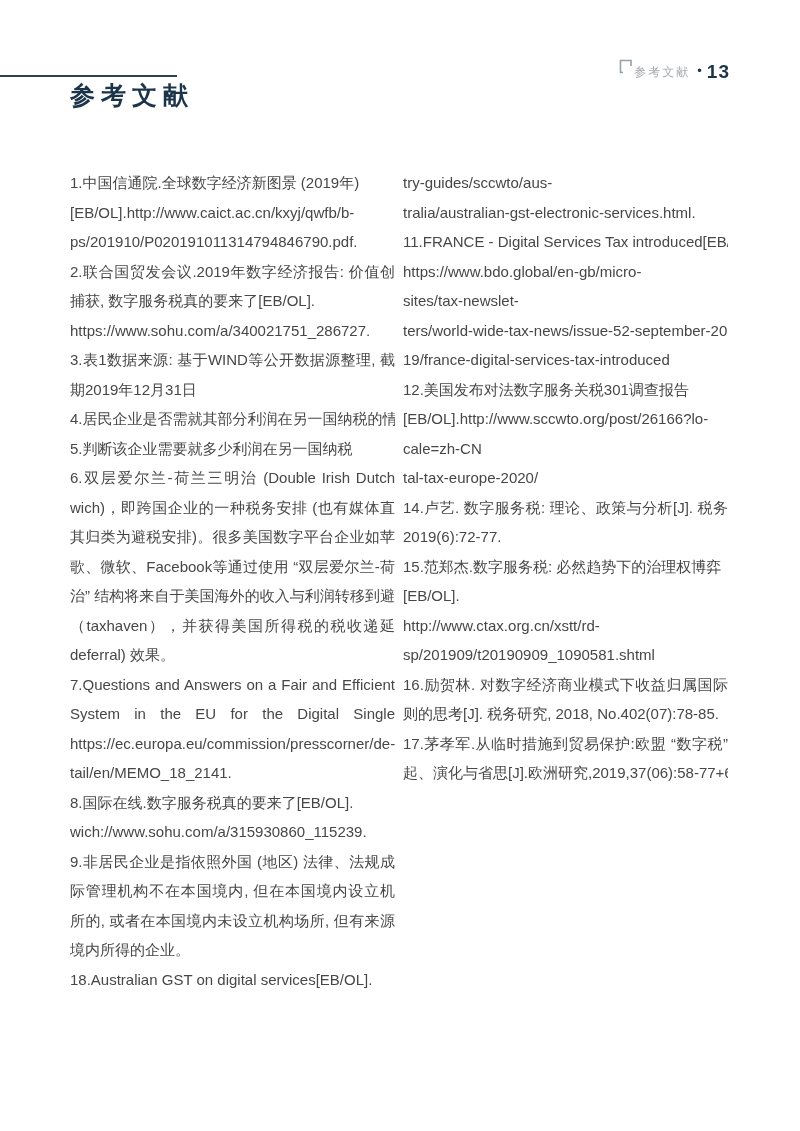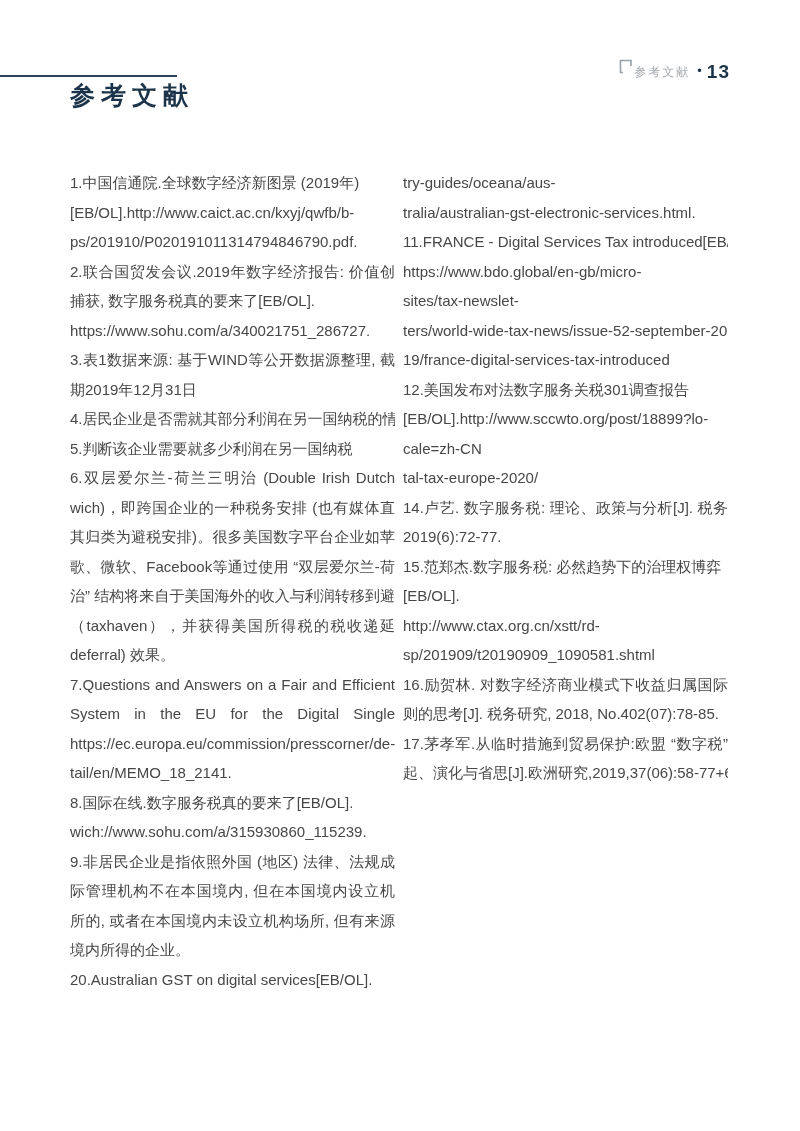--- a/index.html
+++ b/index.html
@@ -103,32 +103,32 @@
         <div class="line just">7.Questions and Answers on a Fair and Efficient Tax</div>
         <div class="line just">System in the EU for the Digital Single Market[EB/OL].</div>
         <div class="line just">https://ec.europa.eu/commission/presscorner/de-</div>
         <div class="line">tail/en/MEMO_18_2141.</div>
         <div class="line">8.国际在线.数字服务税真的要来了[EB/OL].</div>
         <div class="line">wich://www.sohu.com/a/315930860_115239.</div>
         <div class="line just">9.非居民企业是指依照外国 (地区) 法律、法规成立且实</div>
         <div class="line just">际管理机构不在本国境内, 但在本国境内设立机构、场</div>
         <div class="line just">所的, 或者在本国境内未设立机构场所, 但有来源于本国</div>
         <div class="line">境内所得的企业。</div>
-        <div class="line">20.Australian GST on digital services[EB/OL].</div>
+        <div class="line">18.Australian GST on digital services[EB/OL].</div>
       </div>
     <div class="col">
-        <div class="line">try-guides/oceana/aus-</div>
+        <div class="line">try-guides/sccwto/aus-</div>
         <div class="line">tralia/australian-gst-electronic-services.html.</div>
         <div class="line">11.FRANCE - Digital Services Tax introduced[EB/OL].</div>
         <div class="line">https://www.bdo.global/en-gb/micro-</div>
         <div class="line">sites/tax-newslet-</div>
         <div class="line just">ters/world-wide-tax-news/issue-52-september-20</div>
         <div class="line">19/france-digital-services-tax-introduced</div>
         <div class="line">12.美国发布对法数字服务关税301调查报告</div>
-        <div class="line">[EB/OL].http://www.sccwto.org/post/18899?lo-</div>
+        <div class="line">[EB/OL].http://www.sccwto.org/post/26166?lo-</div>
         <div class="line">cale=zh-CN</div>
         <div class="line">tal-tax-europe-2020/</div>
         <div class="line just">14.卢艺. 数字服务税: 理论、政策与分析[J]. 税务研究,</div>
         <div class="line">2019(6):72-77.</div>
         <div class="line">15.范郑杰.数字服务税: 必然趋势下的治理权博弈</div>
         <div class="line">[EB/OL].</div>
         <div class="line">http://www.ctax.org.cn/xstt/rd-</div>
         <div class="line">sp/201909/t20190909_1090581.shtml</div>
         <div class="line just">16.励贺林. 对数字经济商业模式下收益归属国际税收规</div>
         <div class="line">则的思考[J]. 税务研究, 2018, No.402(07):78-85.</div>

